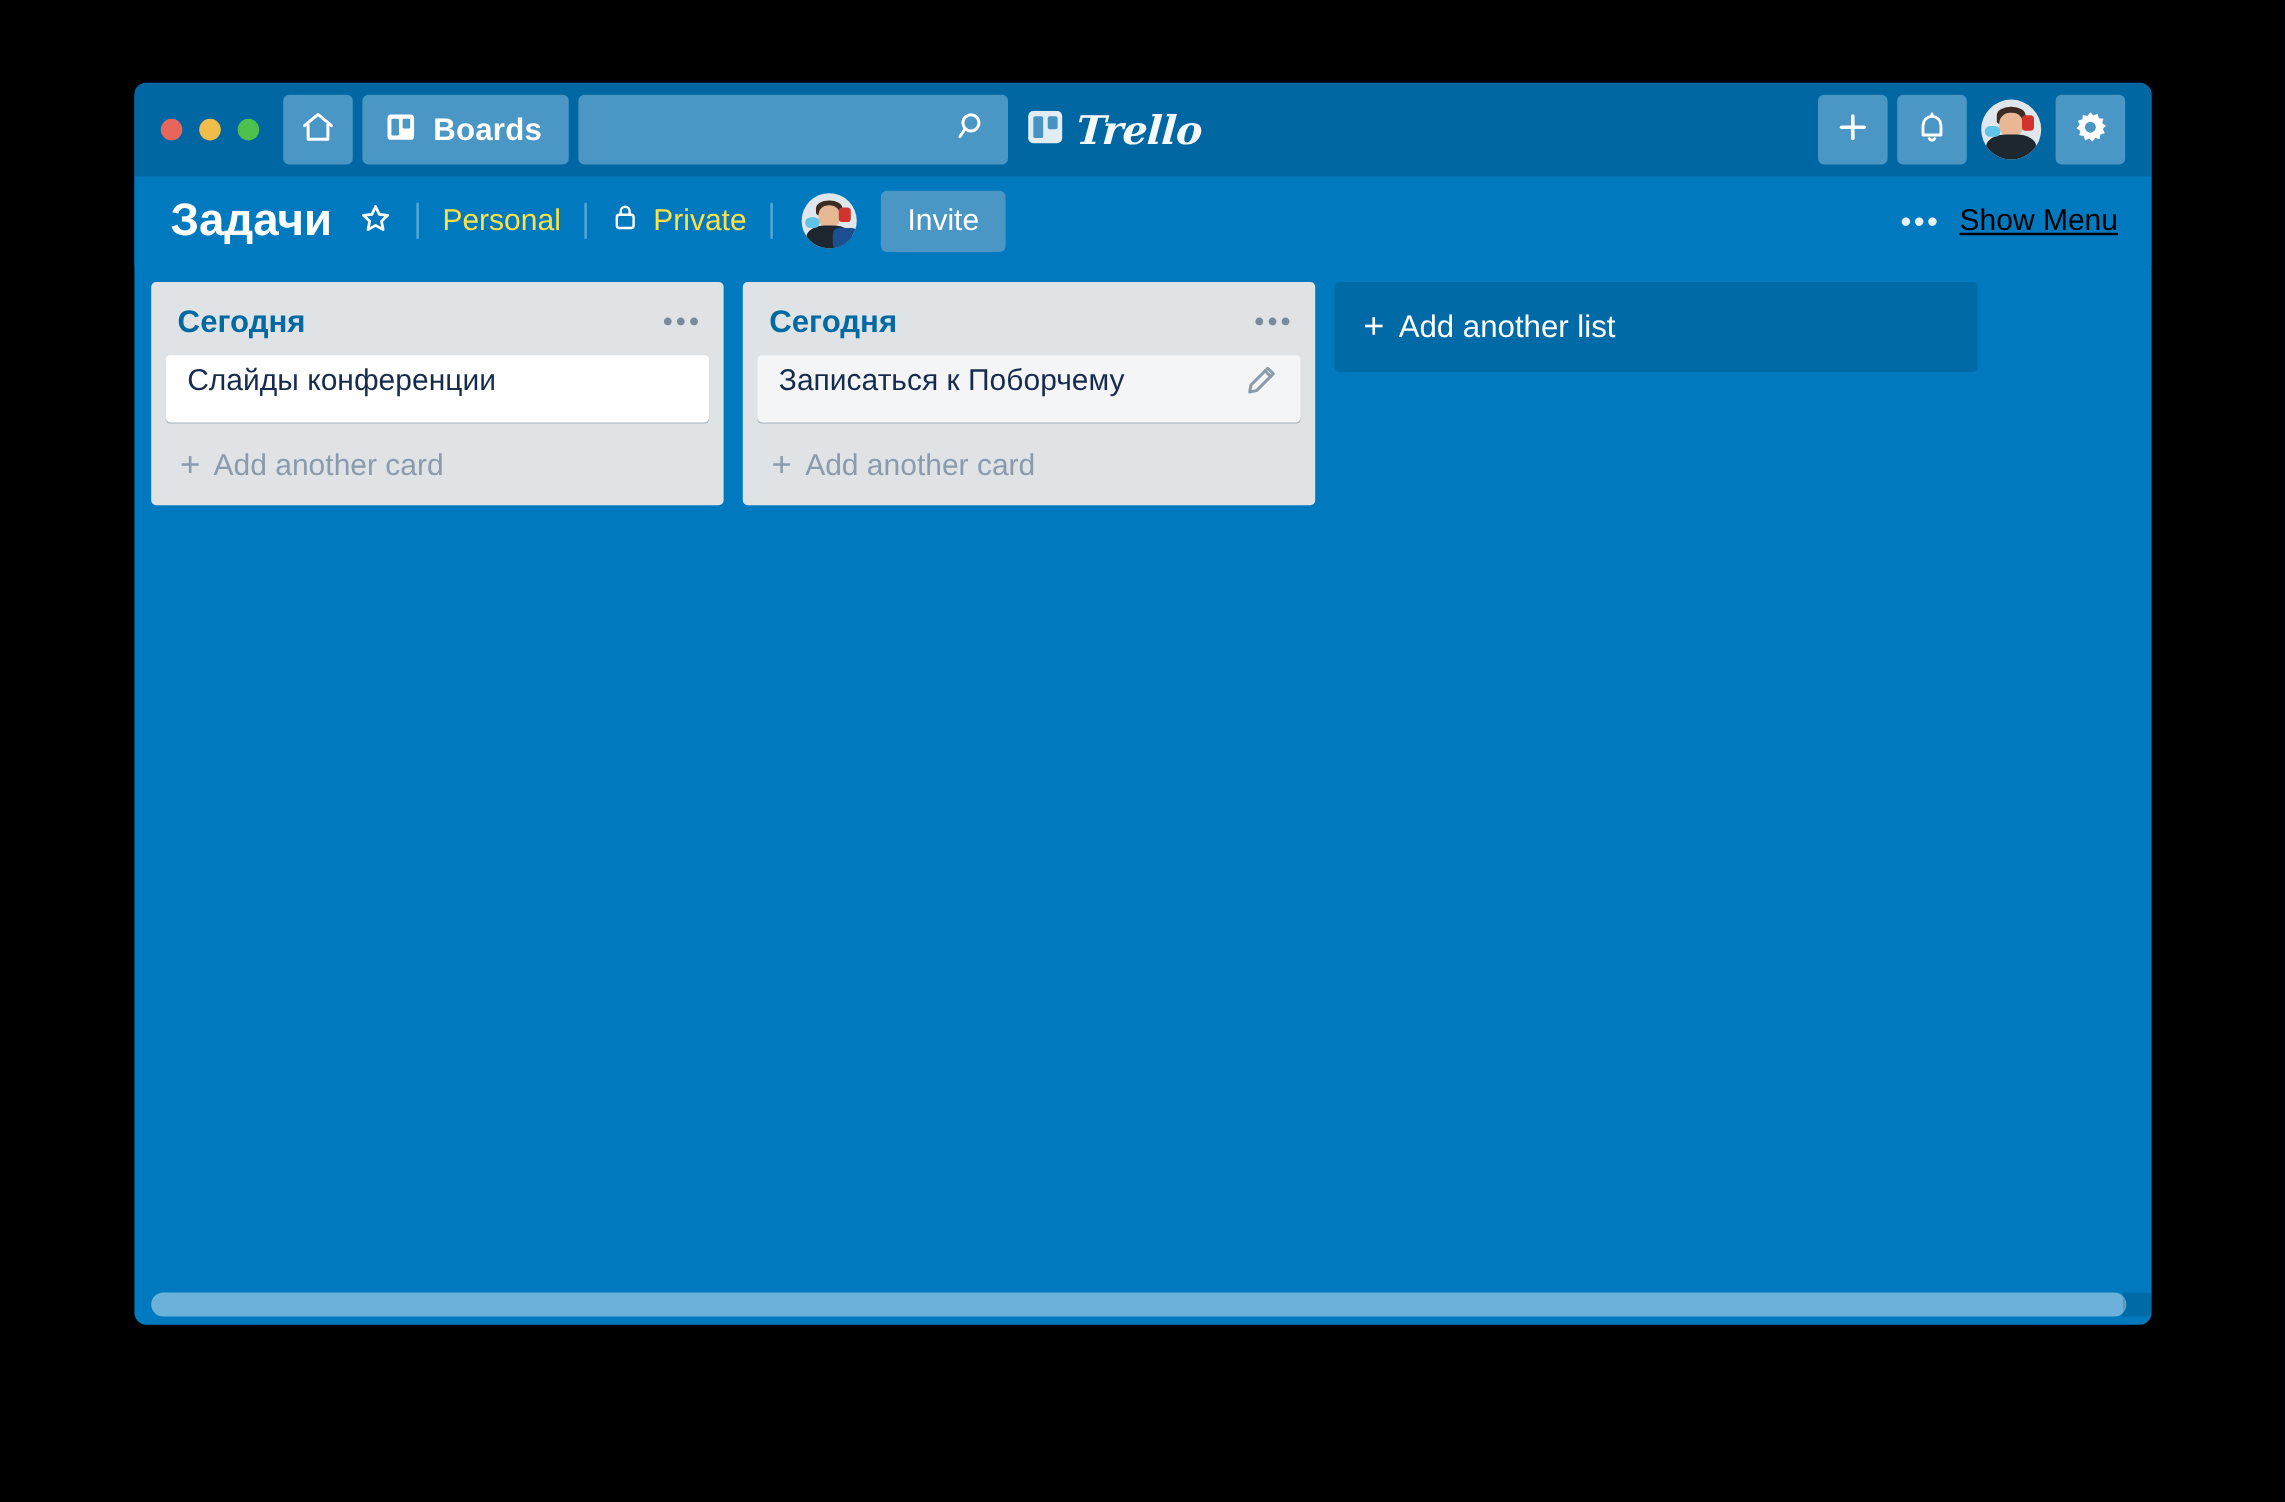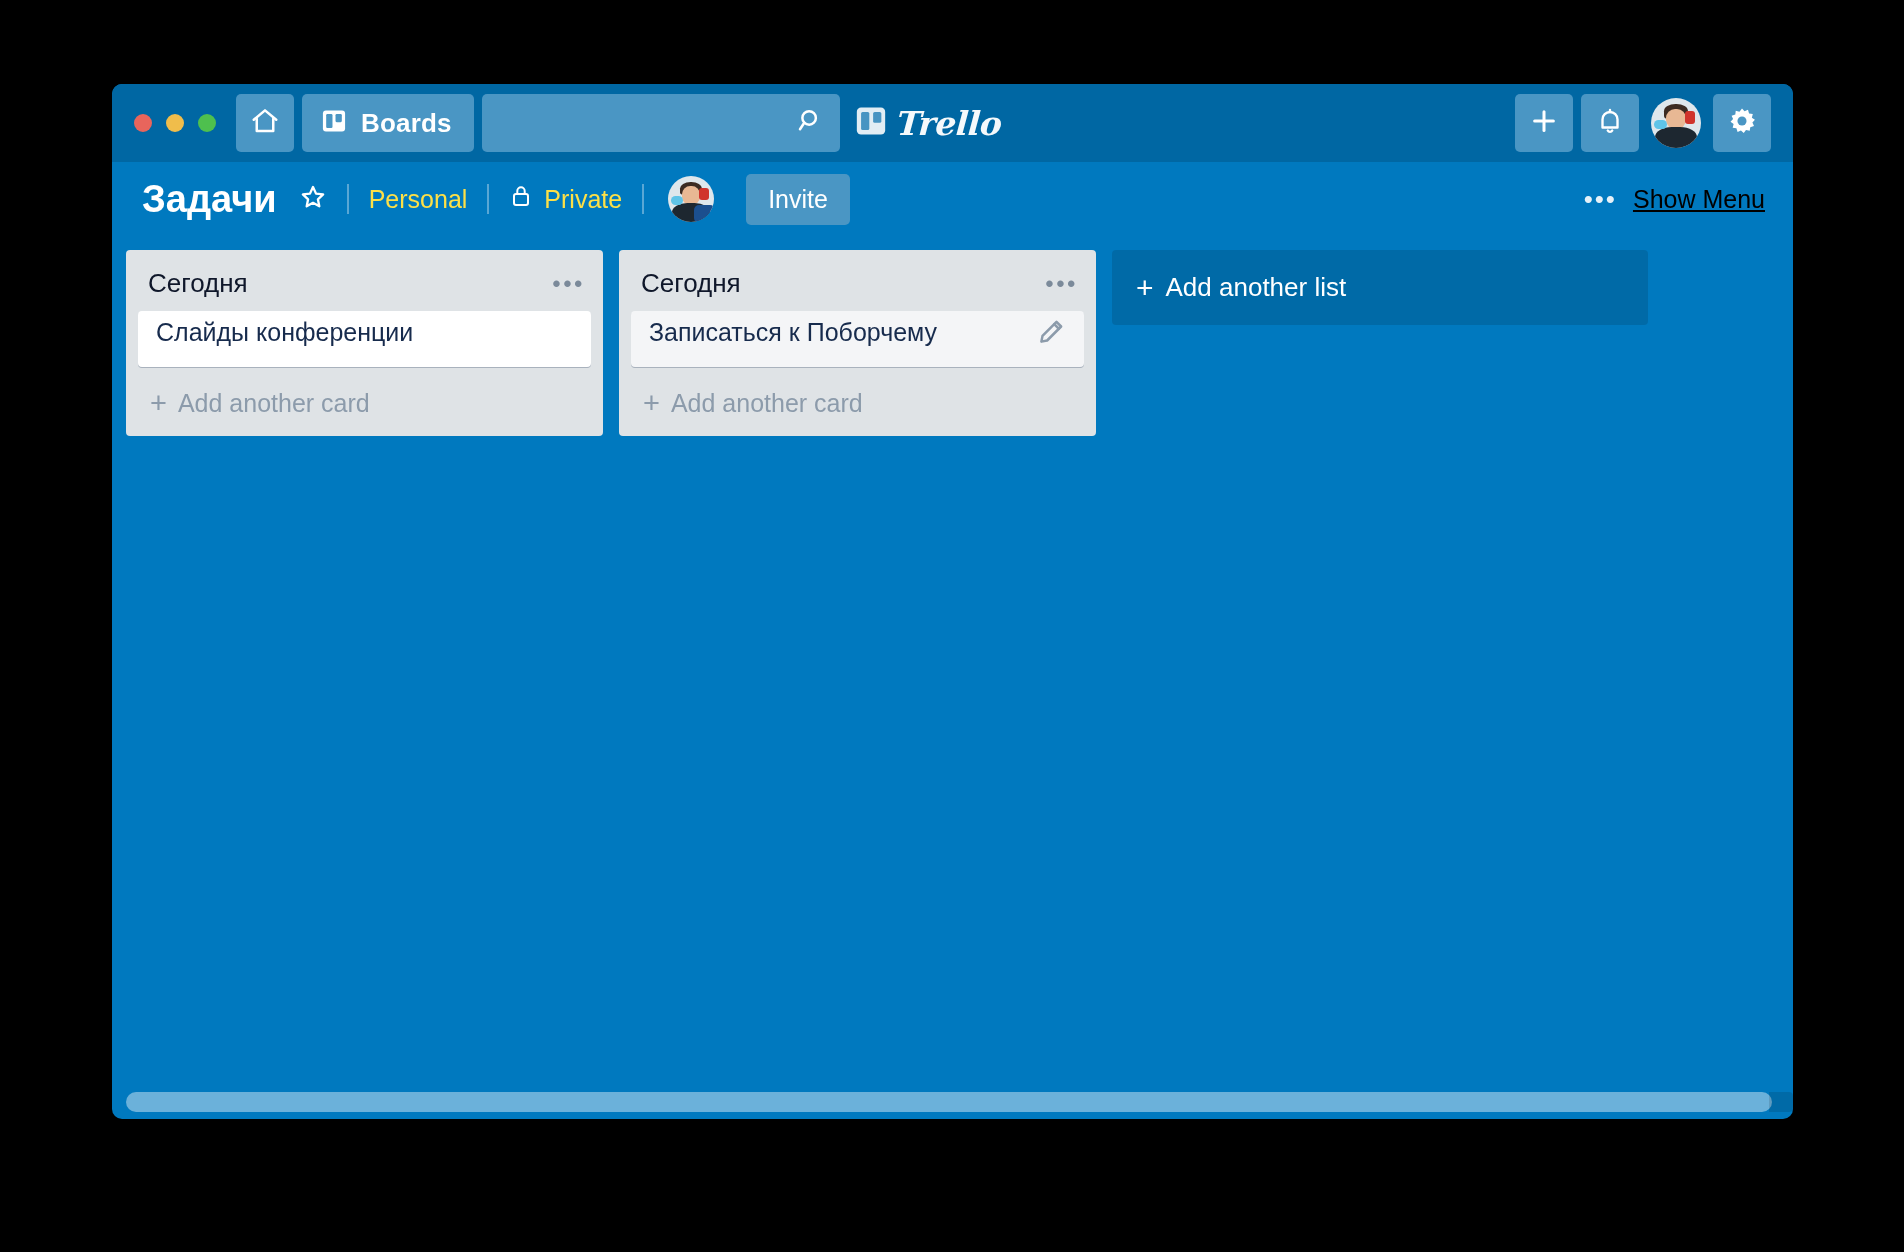--- a/index.html
+++ b/index.html
@@ -5,21 +5,21 @@
   * { box-sizing: border-box; margin: 0; padding: 0; }
   html, body {
     width: 1904px; height: 1252px;
     background: #000000;
     font-family: "Liberation Sans", sans-serif;
     overflow: hidden;
   }
 
   #app-window {
     position: absolute;
-    left: 112px; top: 84px;
+    left: 112px; top: 69px;
     width: 1681px; height: 1035px;
     background: #0079bf;
     border-radius: 10px;
     overflow: hidden;
     box-shadow: 0 6px 26px rgba(0,0,0,0.55);
   }
 
   
   #titlebar {
     position: relative;
@@ -146,21 +146,21 @@
     cursor: pointer;
   }
   #star-btn { cursor: pointer; display:flex; align-items:center; }
   #board-avatar { width: 46px; height: 46px; margin: 0 4px 0 4px; cursor: pointer; }
   #invite-btn {
     background: #4a96c4;
     color: #ffffff;
     font-size: 25px;
     border-radius: 5px;
     padding: 11px 22px;
-    margin-left: 28px;
+    margin-left: 16px;
     border: none;
     cursor: pointer;
     font-family: "Liberation Sans", sans-serif;
   }
   #board-header-right {
     margin-left: auto;
     display: flex; align-items: center; gap: 16px;
   }
   #header-ellipsis { color: #ffffff; font-size: 26px; letter-spacing: 2px; opacity: 0.9; cursor:pointer;}
   #show-menu-link {
@@ -183,21 +183,21 @@
     background: #dfe3e6;
     border-radius: 4px;
     padding: 0 0 8px 0;
     flex: none;
   }
   .list-header {
     display: flex; align-items: center;
     padding: 18px 18px 12px 22px;
   }
   .list-title {
-    color: #0f172a; font-size: 26px; font-weight: normal;
+    color: #0369a1; font-size: 26px; font-weight: bold;
   }
   .list-menu {
     margin-left: auto; color: #7b8a9a; font-size: 24px; letter-spacing: 2.5px;
     cursor: pointer; line-height: 1;
   }
   .cards { padding: 0 12px; }
   .card {
     background: #ffffff;
     border-radius: 4px;
     box-shadow: 0 1px 0 rgba(9,30,66,0.25);

